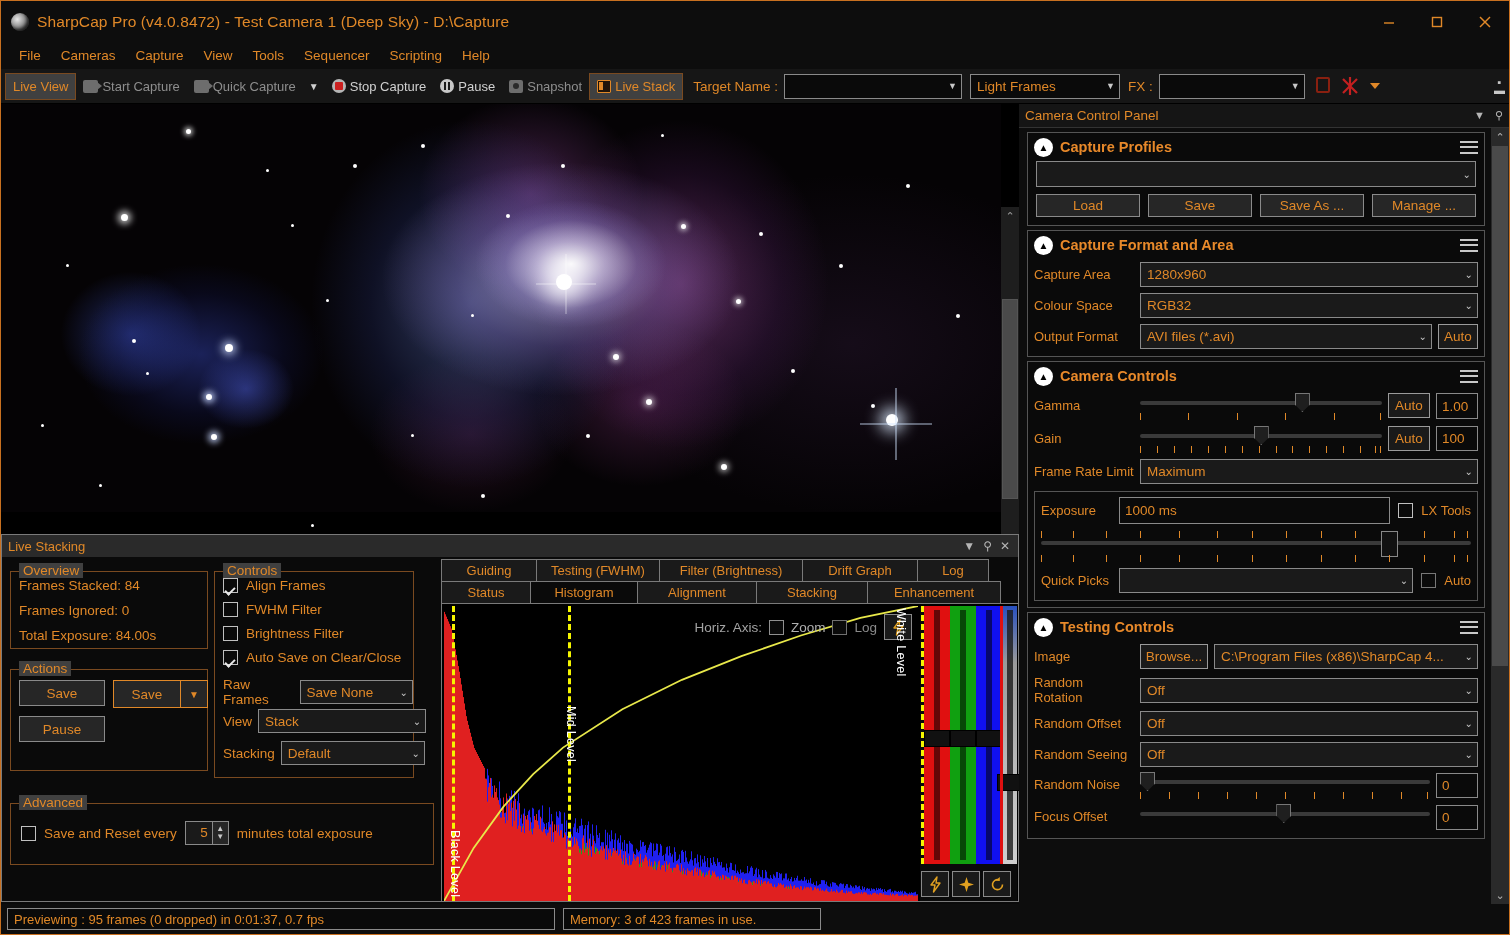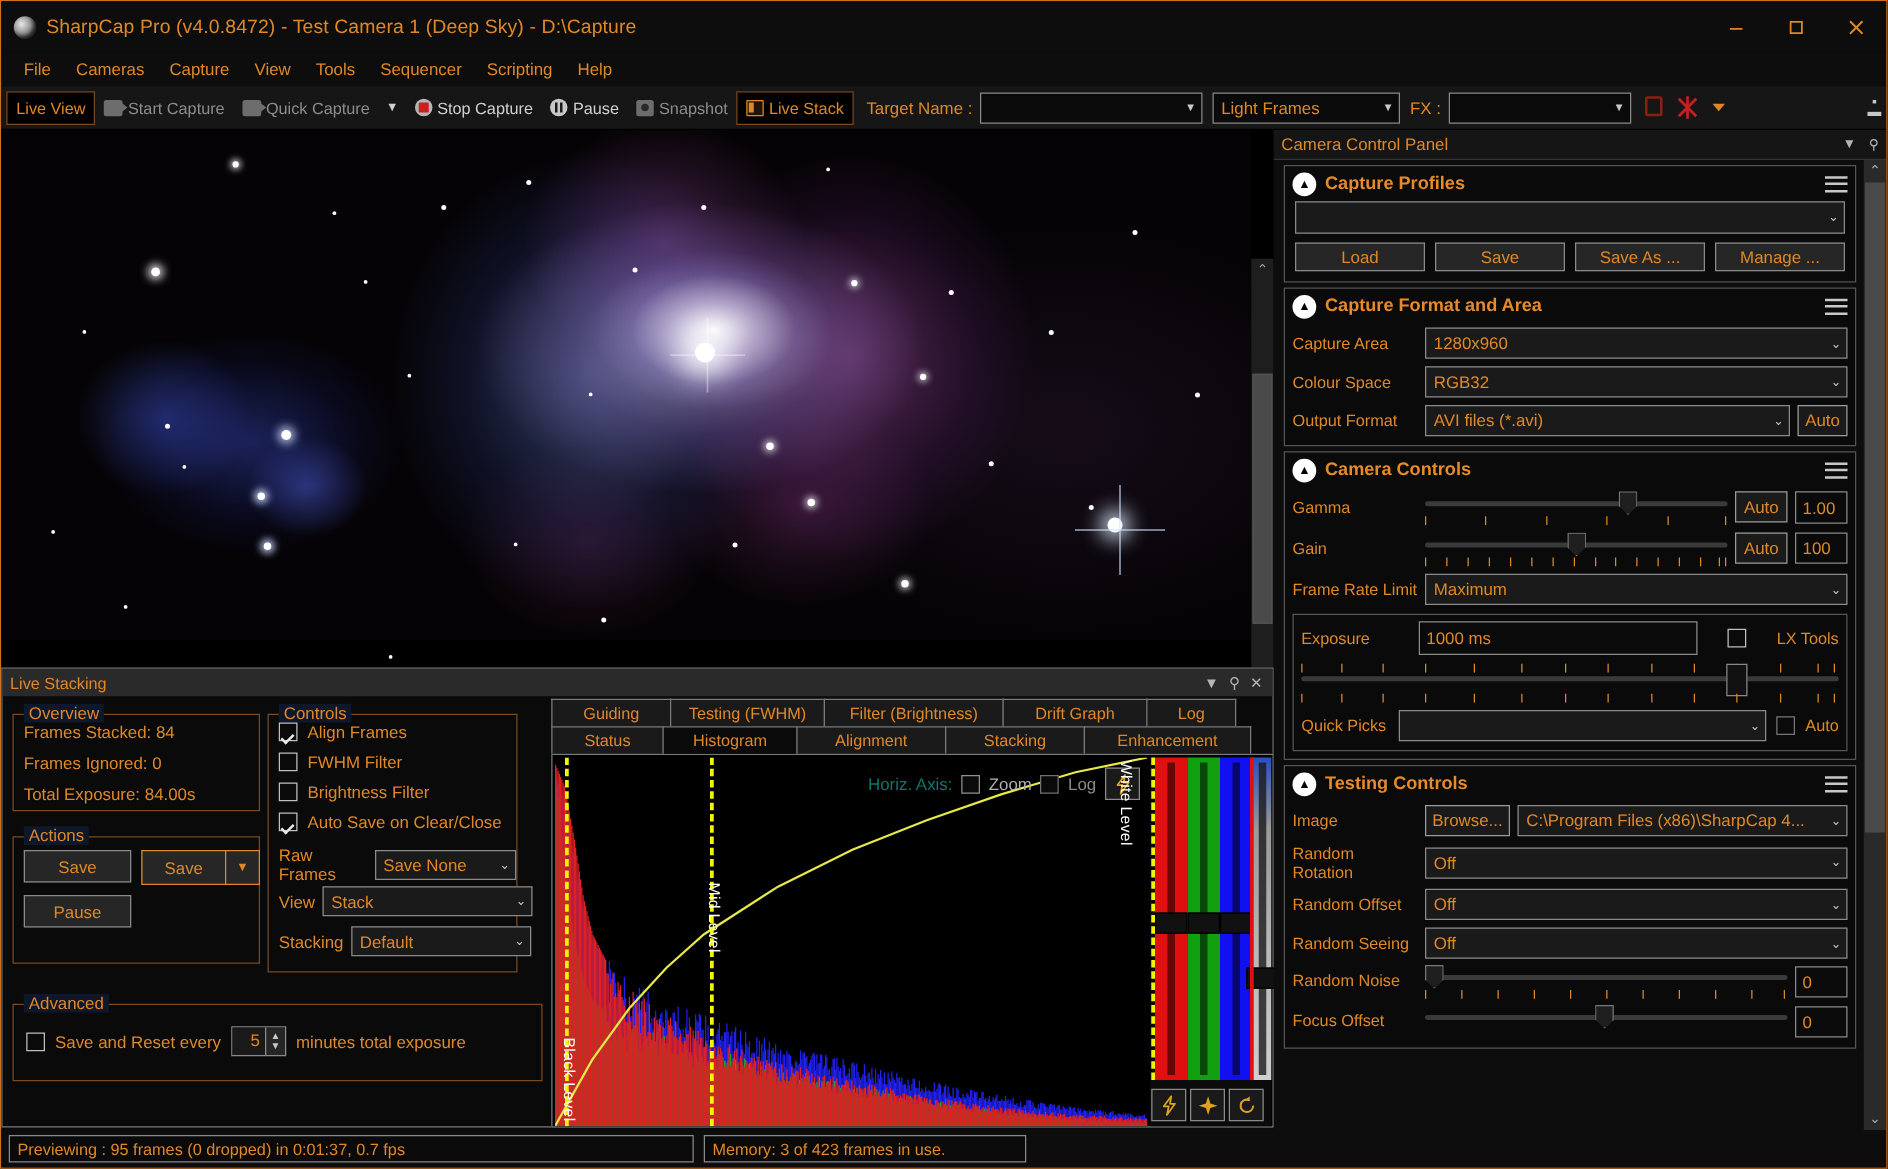--- a/index.html
+++ b/index.html
@@ -42,21 +42,21 @@
   
   #toolbar {
     position: absolute; left: 0; top: 68px; width: 1508px; height: 35px;
     background: #161616; display: flex; align-items: center; padding-left: 4px;
     border-bottom: 1px solid #000;
   }
   .tb-btn {
     display: flex; align-items: center; gap: 4px; height: 27px;
     padding: 0 7px; color: #d0d0d0; font-size: 13px; white-space: nowrap;
   }
-  .tb-btn.active { background: #000000; color: #e08828; border: 1px solid #7a4a20; }
+  .tb-btn.active { background: #404040; color: #e08828; border: 1px solid #7a4a20; }
   .tb-btn.dim { color: #8d8d8d; }
   .tb-ico { width: 15px; height: 13px; display: inline-block; position: relative; }
   .ico-cam {
     background: #6d6d6d; border-radius: 2px;
   }
   .ico-cam::after {
     content: ""; position: absolute; right: -4px; top: 2px;
     border-left: 5px solid #6d6d6d; border-top: 4px solid transparent; border-bottom: 4px solid transparent;
   }
   .ico-stopc { width: 14px; height: 14px; border-radius: 50%; background: #b5b5b5; position: relative; }
@@ -115,21 +115,21 @@
     background: #0a0a0a; border: 1px solid #7a7a7a;
   }
   #ls-title {
     height: 22px; background: #2a2a2a; display: flex; align-items: center;
     padding: 0 4px 0 6px; color: #e08828; font-size: 13px;
   }
   #ls-title .tbtns { margin-left: auto; display: flex; gap: 8px; color:#b5b5b5; font-size:12px; padding-right:4px;}
   #ls-body { position: relative; height: 345px; }
 
   .gbox { position: absolute; border: 1px solid #7a4a20; }
-  .gleg { position: absolute; top: -9px; left: 8px; background: #0f172a; padding: 0 4px;
+  .gleg { position: absolute; top: -9px; left: 8px; background: #404040; padding: 0 4px;
           color: #e08828; font-size: 13.5px; }
   .lsrow { color: #e08828; font-size: 13.5px; }
 
   .chk { width: 15px; height: 15px; border: 1px solid #c0c0c0; background:#0a0a0a; position:relative; display:inline-block; vertical-align: middle; }
   .chk.on::after {
     content:""; position:absolute; left:3px; top:6px; width:4px; height:8px;
     border:solid #e8e8e8; border-width: 0 2px 2px 0; transform: rotate(45deg);
   }
   .btn {
     background: #262626; border: 1px solid #8a8a8a; color: #e08828; font-size: 13.5px;
@@ -1907,21 +1907,21 @@
         </svg>
 
       <div class="vdash" style="left:8px"></div>
       <div class="vlabel" style="left:4px;bottom:4px">Black Level</div>
 
       <div class="vdash" style="left:124px"></div>
       <div class="vlabel" style="left:120px;top:100px">Mid Level</div>
 
       
       <div style="position:absolute;right:6px;top:8px;display:flex;align-items:center;gap:7px">
-        <span style="color:#0f766e;font-size:13.5px">Horiz. Axis:</span>
+        <span style="color:#a3a3a3;font-size:13.5px">Horiz. Axis:</span>
         <span class="chk" style="border-color:#909090"></span>
         <span style="color:#b0b0b0;font-size:13.5px">Zoom</span>
         <span class="chk" style="border-color:#707070"></span>
         <span style="color:#8a8a8a;font-size:13.5px">Log</span>
         <span class="histbtn">
           <svg width="17" height="17" viewBox="0 0 17 17">
               <path d="M10 1 L4 9 H8 L6.5 16 L13 7 H9 Z" fill="none" stroke="#e0a020" stroke-width="1.4" stroke-linejoin="round"></path>
             </svg>
         </span>
       </div>
@@ -2105,21 +2105,21 @@
 
       <div class="frow">
         <span class="flabel" style="width:100px;line-height:15px">Frame Rate Limit</span>
         <span class="combo" style="flex:1;height:25px">
           <span class="cv">Maximum</span>
           <span class="ca">⌄</span>
         </span>
       </div>
 
       <div style="margin:4px 6px 6px 6px;border:1px solid #555;padding:5px 6px 7px 6px">
-        <div style="display:flex;align-items:center;gap:24px">
+        <div style="display:flex;align-items:center;gap:8px">
           <span class="flabel" style="width:70px">Exposure</span>
           <span class="numbox" style="flex:1;height:27px">1000 ms</span>
           <span class="chk"></span>
           <span class="flabel">LX Tools</span>
         </div>
         <div style="margin-top:7px">
           <span class="ticks" style="display:block">
             <i style="left:0%"></i>
               <i style="left:7.5%"></i>
               <i style="left:15%"></i>

